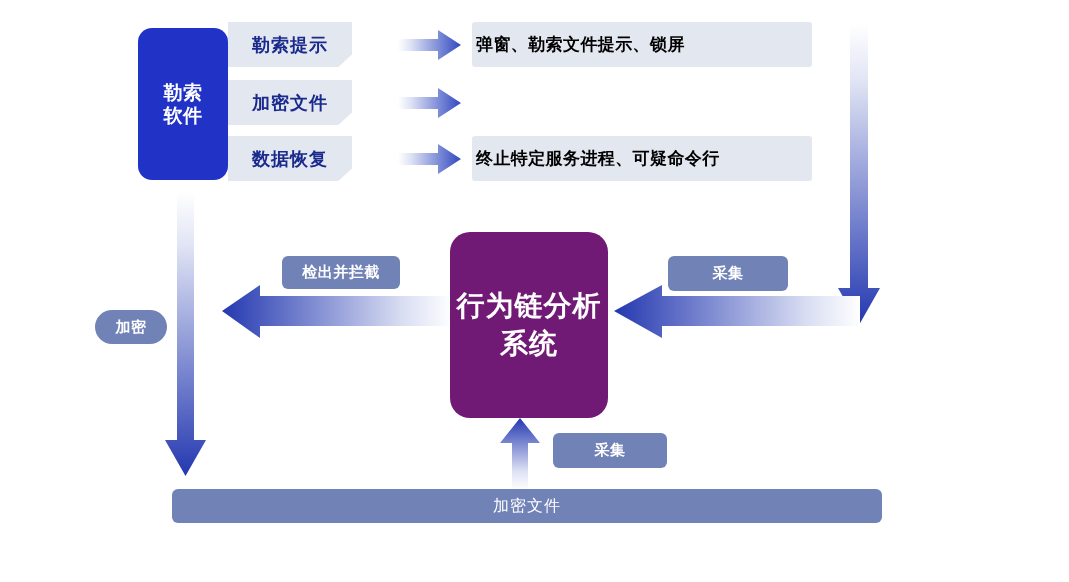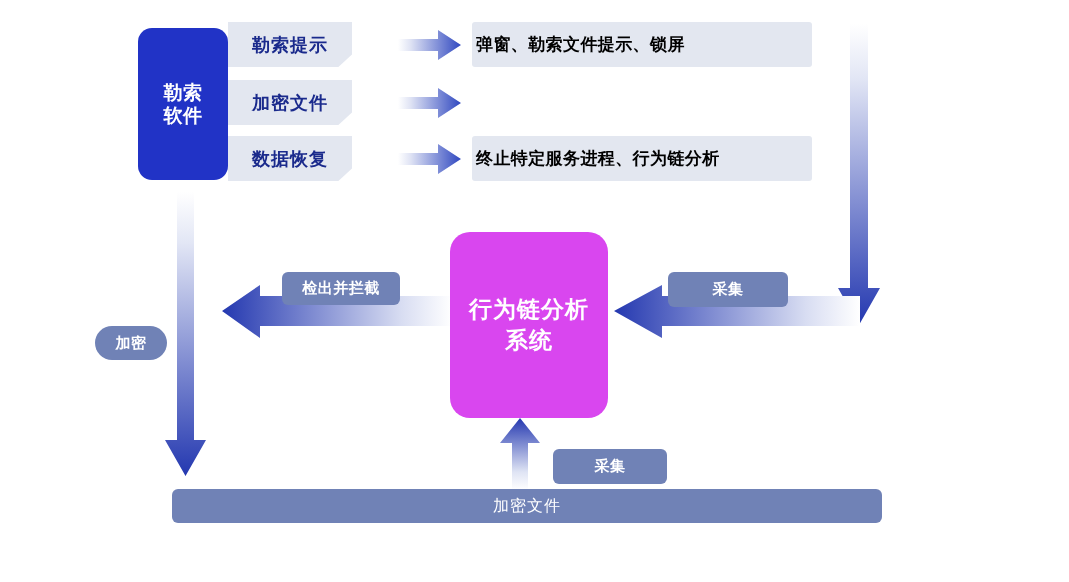--- a/index.html
+++ b/index.html
@@ -91,46 +91,45 @@
   .hsmall-arrow.r1 { top: 87px; }
   .hsmall-arrow.r2 { top: 143px; }
 
   
   .center-block {
     position: absolute;
     left: 450px;
     top: 232px;
     width: 158px;
     height: 186px;
-    background: #d946ef;
+    background: #701a75;
     border-radius: 20px;
     display: flex;
     align-items: center;
     justify-content: center;
     text-align: center;
     color: #ffffff;
-    font-size: 23px;
+    font-size: 28px;
     font-weight: bold;
     line-height: 1.35;
     letter-spacing: 1px;
   }
 
   
   .badge {
     position: absolute;
     background: #7082b6;
     border-radius: 6px;
     display: flex;
     align-items: center;
     justify-content: center;
     color: #ffffff;
     font-size: 15px;
     font-weight: bold;
     letter-spacing: 0.5px;
-    margin-top: 16px;
   }
   .badge-detect  { left: 282px; top: 256px; width: 118px; height: 33px; }
   .badge-collect-right { left: 668px; top: 256px; width: 120px; height: 35px; }
   .badge-encrypt { left: 95px;  top: 310px; width: 72px;  height: 34px; border-radius: 17px; }
   .badge-collect-bottom { left: 553px; top: 433px; width: 114px; height: 35px; }
 
   
   .bottom-bar {
     position: absolute;
     left: 172px;
@@ -232,21 +231,21 @@
     <path d="M 0 10 L 40 10 L 40 1 L 63 16 L 40 31 L 40 22 L 0 22 Z" fill="url(#gradRight)"></path>
   </svg>
 
   <div class="mid-chip r2">
     <span>数据恢复</span>
   </div>
   <svg class="hsmall-arrow r2" viewBox="0 0 64 32" xmlns="http://www.w3.org/2000/svg">
     <path d="M 0 10 L 40 10 L 40 1 L 63 16 L 40 31 L 40 22 L 0 22 Z" fill="url(#gradRight)"></path>
   </svg>
   <div class="detail-box r2">
-    <span>终止特定服务进程、行为链分析</span>
+    <span>终止特定服务进程、可疑命令行</span>
   </div>
 
   <div class="center-block">
     <span>
       <span>行为链分析</span><br>
       <span>系统</span>
     </span>
   </div>
 
   <div class="badge badge-detect">

